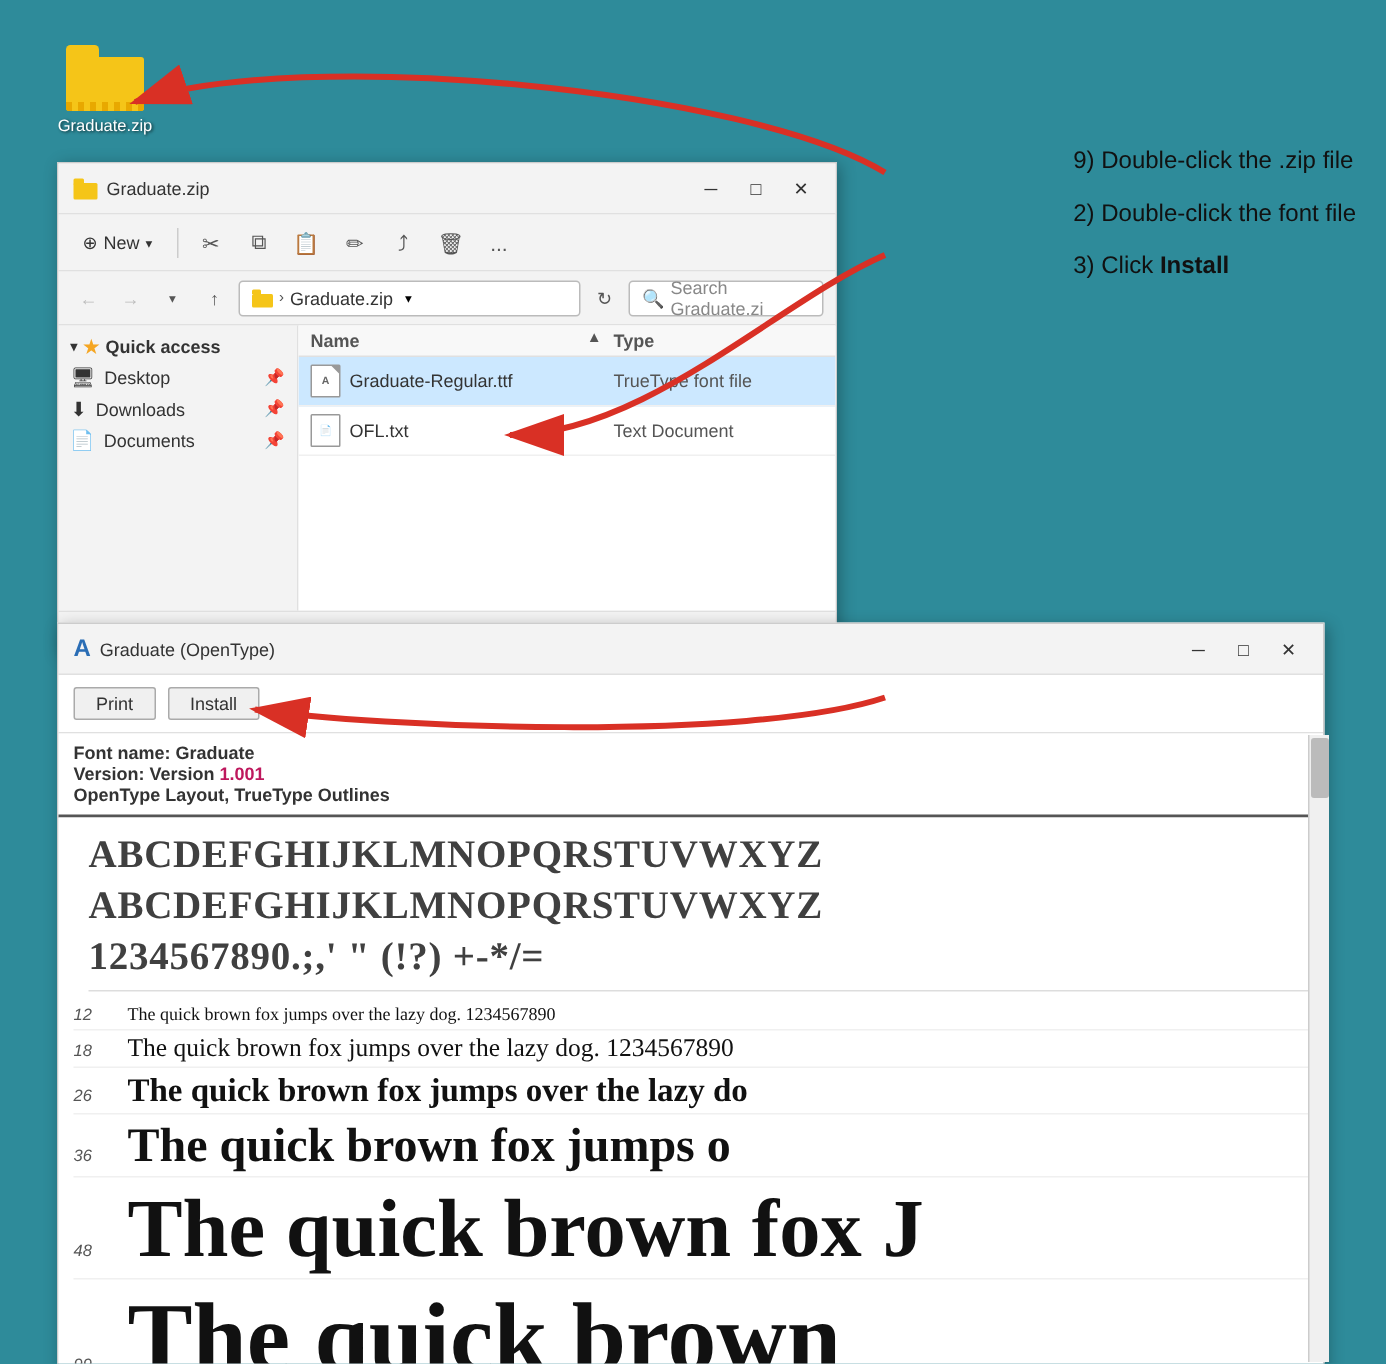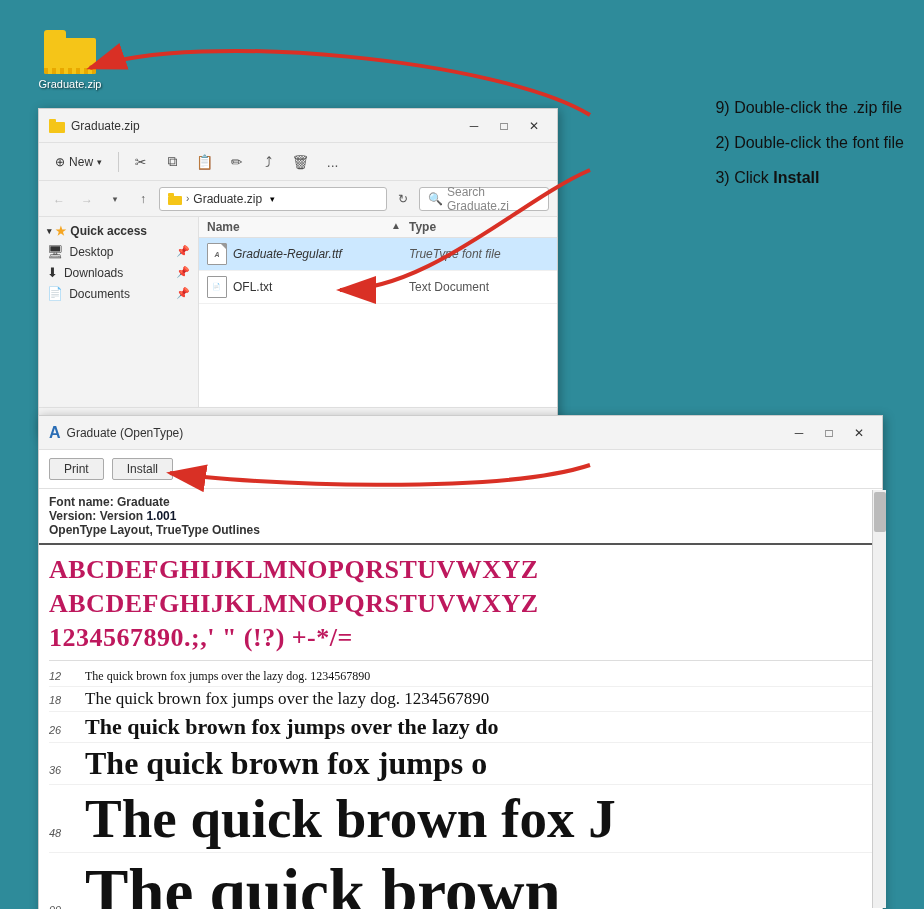--- a/index.html
+++ b/index.html
@@ -294,21 +294,21 @@
     }
     .col-name { flex: 1; }
     .col-type { width: 140px; }
     .file-row {
       display: flex;
       align-items: center;
       padding: 5px 8px;
       border-bottom: 1px solid #f0f0f0;
       cursor: pointer;
     }
-    .file-row.selected { background: #cce8ff; font-style: italic; }
+    .file-row.selected { background: #cce8ff; }
     .file-row .file-name {
       flex: 1;
       font-size: 12px;
       color: #333;
       display: flex;
       align-items: center;
       gap: 6px;
     }
     .file-row .file-type {
       width: 140px;
@@ -463,21 +463,22 @@
     }
     .preview-alphabet {
       font-size: 26px;
       font-family: Georgia, serif;
       font-weight: bold;
       letter-spacing: 0.5px;
       border-bottom: 1px solid #ddd;
       padding-bottom: 6px;
       margin-bottom: 6px;
       line-height: 1.3;
-      color: #be185d;
+      color: #404040;
+      margin-left: 10px;
     }
     .preview-row {
       display: flex;
       align-items: baseline;
       gap: 8px;
       padding: 2px 0;
       border-bottom: 1px solid #f0f0f0;
     }
     .preview-size {
       width: 28px;
@@ -679,21 +680,21 @@
   </div>
 
   <div class="font-buttons">
     <button class="font-action-btn">Print</button>
     <button class="font-action-btn">Install</button>
   </div>
 
   <div class="font-meta">
     <div>Font name: Graduate</div>
     <div>
-      <span>Version: Version </span><span style="color:#0f172a;">1.001</span>
+      <span>Version: Version </span><span style="color:#be185d;">1.001</span>
     </div>
     <div>OpenType Layout, TrueType Outlines</div>
   </div>
 
   <div class="font-preview">
     <div class="preview-alphabet">
       <div>ABCDEFGHIJKLMNOPQRSTUVWXYZ ABCDEFGHIJKLMNOPQRSTUVWXYZ</div>
       <div>1234567890.;,' " (!?) +-*/=</div>
     </div>
 

